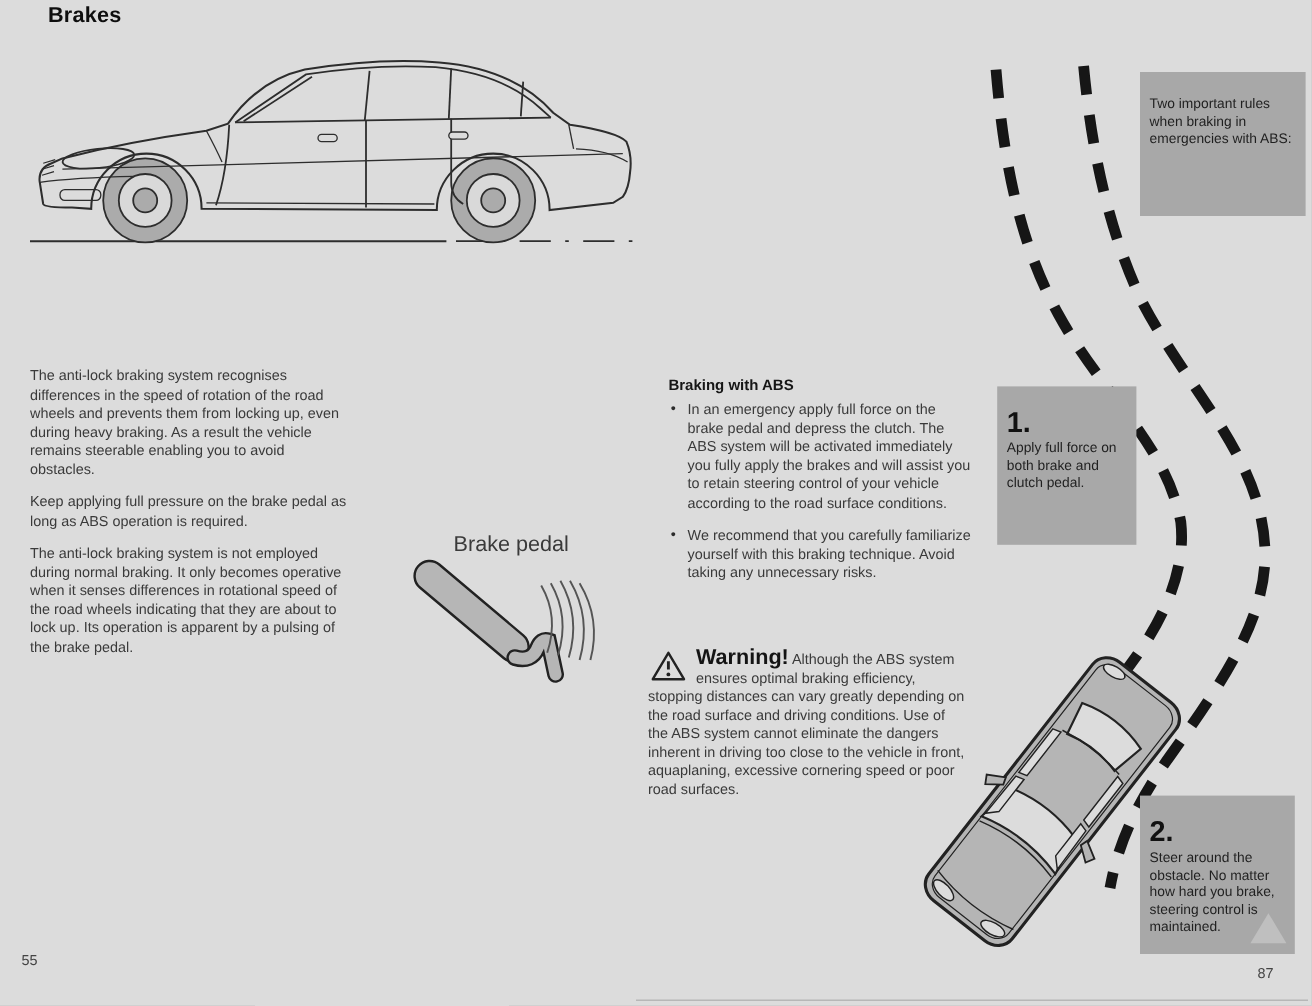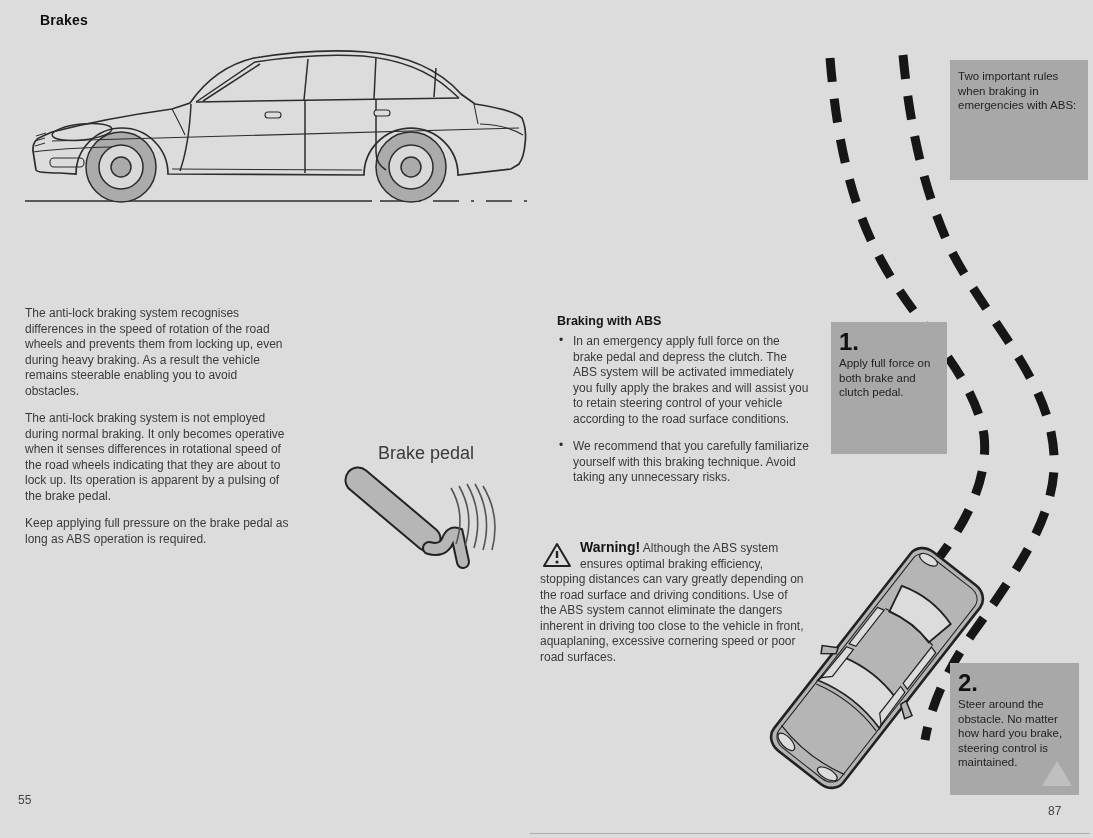--- a/index.html
+++ b/index.html
@@ -3,36 +3,36 @@
 <meta charset="utf-8">
 <style>
   * { margin:0; padding:0; box-sizing:border-box; }
   html,body { background:#c9c9c9; }
   .page {
     position:relative; width:1093px; height:838px;
     background:#dcdcdc; overflow:hidden;
     font-family:"Liberation Sans", sans-serif;
     color:#333;
   }
-  .title { position:absolute; left:40px; top:12px; font-size:14px; font-weight:bold; color:#0e0e0e; letter-spacing:.2px; }
+  .title { position:absolute; left:40px; top:2px; font-size:18px; font-weight:bold; color:#0e0e0e; letter-spacing:.2px; }
   .abs { position:absolute; }
   .col { font-size:12px; line-height:15.5px; color:#3a3a3a; }
   .col h3 { font-size:12.5px; line-height:15px; font-weight:bold; color:#161616; margin-bottom:5px; }
   .col p { margin-bottom:12px; }
   .sec2 { margin-top:6px; }
   .pedal-label { position:absolute; left:378px; top:443px; font-size:18px; color:#3a3a3a; }
   ul.bullets { list-style:none; }
   ul.bullets li { position:relative; padding-left:16px; margin-bottom:12px; }
   ul.bullets li:before { content:"•"; position:absolute; left:2px; top:-1px; color:#2c2c2c; }
   .warning { position:absolute; left:540px; top:540px; width:266px; font-size:12px; line-height:15.5px; color:#3a3a3a; }
   .warning .w-icon { float:left; margin:1px 8px 2px 2px; }
-  .warning b { color:#141414; font-size:14px; }
+  .warning b { color:#141414; font-size:18px; }
   .graybox {
     position:absolute; background:#a8a8a8; color:#1f1f1f;
-    font-size:11.5px; line-height:14.5px; padding:9px 8px;
+    font-size:11.5px; line-height:14.5px; padding:20px 8px;
   }
   .graybox .num { font-size:24px; font-weight:bold; line-height:22px; color:#111; margin-bottom:3px; }
   .tri-mark {
     position:absolute; right:7px; bottom:9px; width:0; height:0;
     border-left:15px solid transparent; border-right:15px solid transparent;
     border-bottom:25px solid #bfbfbf;
   }
   .pageno { position:absolute; font-size:12px; color:#444; }
   .bottom-rule { position:absolute; left:530px; top:833px; width:560px; height:1px; background:#8f8f8f; opacity:.6; }
   svg { display:block; }
@@ -84,22 +84,22 @@
       <path d="M452,64 L456,84" stroke-width="1.1"></path>
       <path d="M458,84 Q485,85 501,95" stroke-width="1.1"></path>
 
       <rect x="243" y="72" width="16" height="6" rx="3" fill="#dcdcdc" stroke-width="1.1"></rect>
       <rect x="352" y="70" width="16" height="6" rx="3" fill="#dcdcdc" stroke-width="1.1"></rect>
     </g>
   </svg>
 
   <div class="abs col" style="left:25px; top:306px; width:268px;">
     <p>The anti-lock braking system recognises differences in the speed of rotation of the road wheels and prevents them from locking up, even during heavy braking. As a result the vehicle remains steerable enabling you to avoid obstacles.</p>
+    <p>Keep applying full pressure on the brake pedal as long as ABS operation is required.</p>
     <p>The anti-lock braking system is not employed during normal braking. It only becomes operative when it senses differences in rotational speed of the road wheels indicating that they are about to lock up. Its operation is apparent by a pulsing of the brake pedal.</p>
-    <p>Keep applying full pressure on the brake pedal as long as ABS operation is required.</p>
   </div>
 
   <div class="pedal-label">Brake pedal</div>
   <svg class="abs" style="left:333px; top:462px;" width="170" height="110" viewBox="0 0 170 110">
     <path d="M25,18 L95,77" stroke="#222" stroke-width="27" stroke-linecap="round" fill="none"></path>
     <path d="M25,18 L95,77" stroke="#b6b6b6" stroke-width="23" stroke-linecap="round" fill="none"></path>
     <path d="M96,86 Q110,90 115,78 Q118,70 124,72 L130,100" stroke="#222" stroke-width="14" stroke-linecap="round" fill="none"></path>
     <path d="M96,86 Q110,90 115,78 Q118,70 124,72 L130,100" stroke="#b6b6b6" stroke-width="10" stroke-linecap="round" fill="none"></path>
     <g stroke="#555" stroke-width="1.6" fill="none">
       <path d="M118,26 q15,26 5,56"></path>

